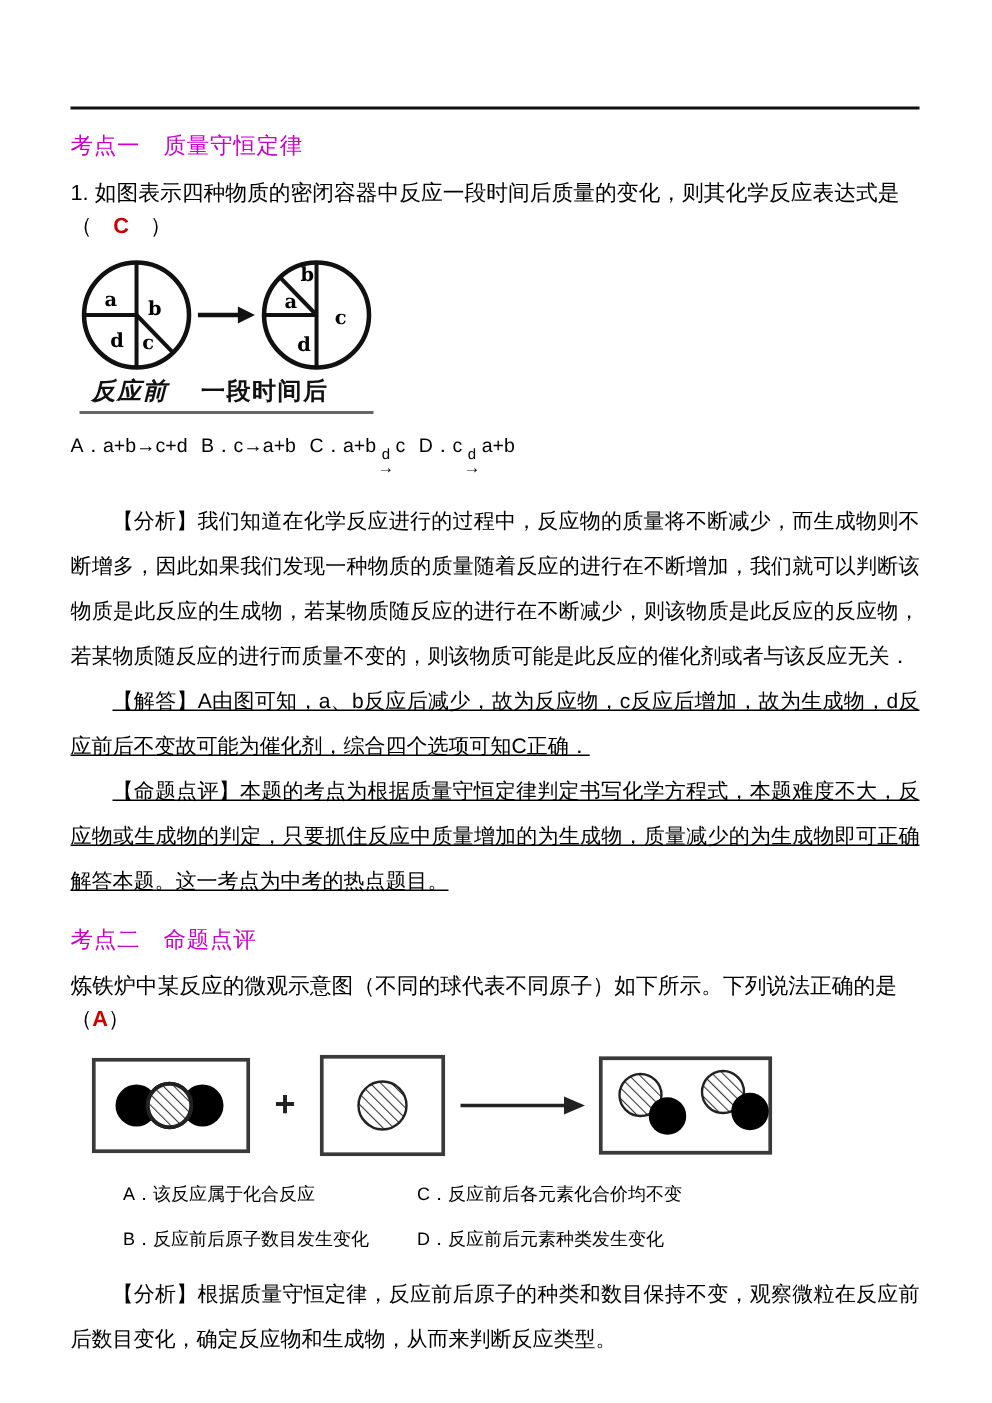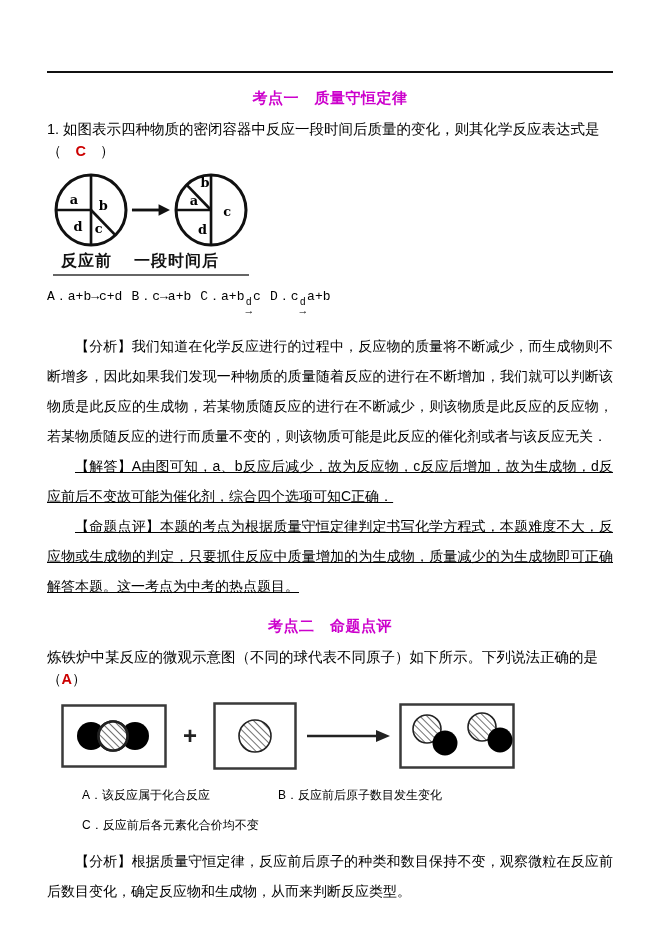--- a/index.html
+++ b/index.html
@@ -4,38 +4,38 @@
 <style>
   html,body{margin:0;padding:0;}
   body{
     width:661px;height:935px;background:#ffffff;color:#000;
     font-family:"Liberation Sans","DejaVu Sans",sans-serif;
     overflow:hidden;
   }
   .content{padding:0 48px 0 47px;}
   .top-rule{border:none;border-top:2px solid #111;margin:71px 0 0 0;}
   .section-heading{
-    font-size:15px;font-weight:bold;color:#cc00cc;
-    margin:14px 0 0 0;line-height:22px;letter-spacing:.5px;text-align:center;
+    font-size:15px;font-weight:normal;color:#cc00cc;
+    margin:14px 0 0 0;line-height:22px;letter-spacing:.5px;
   }
   .q-line{font-size:14.5px;line-height:22px;margin:9px 0 0 0;}
   .answer-letter{color:#cc0000;font-weight:bold;}
   .answer-letter.spaced{margin:0 14px;}
   
   .pie-figure{margin:8px 0 0 6px;width:196px;display:inline-block;
     border-bottom:2px solid #666;padding-bottom:2px;}
   .pie-row{display:flex;align-items:center;}
   .pie-captions{display:flex;align-items:baseline;margin-top:1px;}
   .pie-caption{font-weight:bold;font-size:16px;color:#111;letter-spacing:1px;}
-  .cap-before{margin-left:8px;}
+  .cap-before{margin-left:8px;font-style:italic;}
   .cap-after{margin-left:22px;}
   .pie-label{font:bold 17px "DejaVu Serif",serif;}
   
   .options-line{
-    font-family:Liberation Mono, monospace;font-size:13px;
+    font-family:Liberation Sans, sans-serif;font-size:13px;
     margin:12px 0 15px 0;line-height:18px;white-space:nowrap;
   }
   .options-line .opt{margin-right:9px;}
   .cat{display:inline-flex;flex-direction:column;align-items:center;
     vertical-align:-5px;margin:0 1px;}
   .cat-d{font-size:10px;line-height:9px;}
   .cat-arrow{font-size:11px;line-height:9px;}
   
   .para{font-size:14px;line-height:30px;text-align:justify;
     text-indent:2em;margin:6px 0 0 0;}
@@ -164,20 +164,21 @@
       <circle cx="28" cy="26" r="14" fill="url(#h3)" stroke="#222" stroke-width="1.6"></circle>
       <circle cx="46" cy="40" r="12.5" fill="#000"></circle>
       <circle cx="83" cy="24" r="14" fill="#fff"></circle>
       <circle cx="83" cy="24" r="14" fill="url(#h3)" stroke="#222" stroke-width="1.6"></circle>
       <circle cx="101" cy="37" r="12.5" fill="#000"></circle>
     </svg>
   </div>
 
   <div class="options-grid">
     <span>A．该反应属于化合反应</span>
+    <span>C．反应前后各元素化合价均不变</span>
     <span>B．反应前后原子数目发生变化</span>
-    <span>C．反应前后各元素化合价均不变</span>
+    <span>D．反应前后元素种类发生变化</span>
   </div>
 
   <p class="para">【分析】根据质量守恒定律，反应前后原子的种类和数目保持不变，观察微粒在反应前后数目变化，确定反应物和生成物，从而来判断反应类型。</p>
   
 
 </div>
 
 </body></html>

